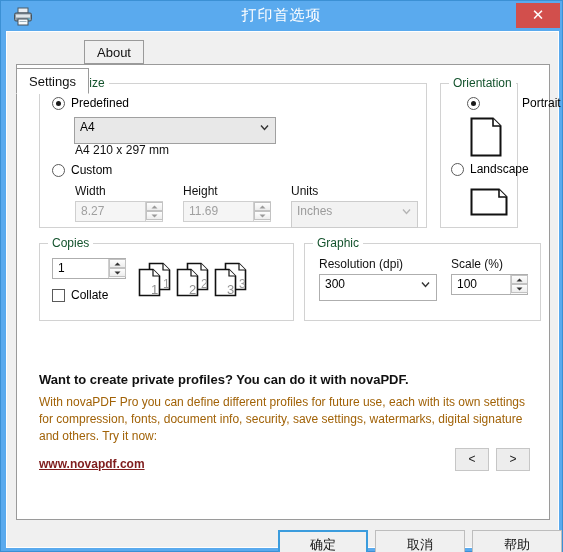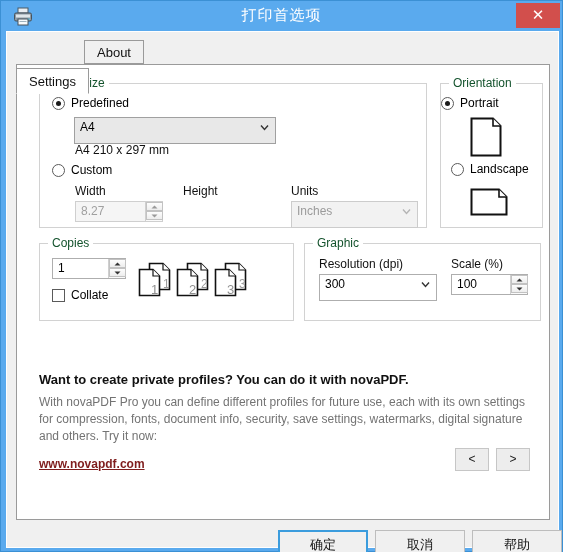--- a/index.html
+++ b/index.html
@@ -112,21 +112,21 @@
   .group > .group-title {
     position: absolute;
     top: -8px; left: 8px;
     background: #ffffff;
     padding: 0 4px;
     font-size: 12px;
     color: #14532d;
   }
 
   .grp-pagesize   { left: 22px;  top: 18px;  width: 388px; height: 145px; }
-  .grp-orient     { left: 423px; top: 18px;  width: 103px; height: 145px; }
+  .grp-orient     { left: 423px; top: 18px;  width: 78px; height: 145px; }
   .grp-copies     { left: 22px;  top: 178px; width: 255px; height: 78px; }
   .grp-graphic    { left: 287px; top: 178px; width: 237px; height: 78px; }
 
   
   .radio-row { position: absolute; display: flex; align-items: center; }
   .radio {
     width: 13px; height: 13px;
     border: 1px solid #5a5a5a;
     border-radius: 50%;
     background: #fff;
@@ -227,21 +227,21 @@
     font-size: 13px;
     font-weight: bold;
     color: #111;
   }
   .promo-body {
     position: absolute;
     left: 22px; top: 329px;
     width: 493px;
     font-size: 12px;
     line-height: 17px;
-    color: #737373;
+    color: #a16207;
   }
   .promo-link {
     position: absolute;
     left: 22px; top: 392px;
     font-size: 12px;
     font-weight: bold;
     color: #7f1d1d;
     text-decoration: underline;
     cursor: pointer;
   }
@@ -346,36 +346,51 @@
               </span>
             <span class="dn">
                 <svg width="7" height="4" viewBox="0 0 7 4">
                   <path d="M0.5 0.5 L3.5 3.5 L6.5 0.5 Z" fill="#9a9a9a"></path>
                 </svg>
               </span>
           </span>
         </div>
 
         <div class="fieldlabel" style="left:143px; top:100px;">Height</div>
+        <div class="textbox disabled" style="left:143px; top:117px; width:88px;">
+          <span class="tval">11.69</span>
+          <span class="spin">
+            <span class="up">
+                <svg width="7" height="4" viewBox="0 0 7 4">
+                  <path d="M0.5 3.5 L3.5 0.5 L6.5 3.5 Z" fill="#9a9a9a"></path>
+                </svg>
+              </span>
+            <span class="dn">
+                <svg width="7" height="4" viewBox="0 0 7 4">
+                  <path d="M0.5 0.5 L3.5 3.5 L6.5 0.5 Z" fill="#9a9a9a"></path>
+                </svg>
+              </span>
+          </span>
+        </div>
 
         <div class="fieldlabel" style="left:251px; top:100px;">Units</div>
         <div class="combo disabled" style="left:251px; top:117px; width:127px;">
           <span class="cval">Inches</span>
           <span class="arrow">
             <svg width="9" height="9" viewBox="0 0 9 9">
                 <path d="M1 2.5 L4.5 6.5 L8 2.5" fill="none" stroke="#b5b5b5" stroke-width="1.4"></path>
               </svg>
           </span>
         </div>
       </div>
 
       <div class="group grp-orient">
         <span class="group-title">Orientation</span>
 
-        <div class="radio-row" style="left:0; top:12px;">
+        <div class="radio-row" style="left:26px; top:12px;gap:36px;">
           <span class="radio checked"></span>
           <span class="radio-label">Portrait</span>
         </div>
         <span class="pageicon" style="left:28px; top:32px;">
           <svg width="36" height="42" viewBox="0 0 36 42">
             <path d="M2.5 2.5 H24 L31.5 10 V39.5 H2.5 Z" fill="#ffffff" stroke="#111" stroke-width="2"></path>
             <path d="M24 2.5 V10 H31.5" fill="#ffffff" stroke="#111" stroke-width="1.6"></path>
           </svg>
         </span>
 

